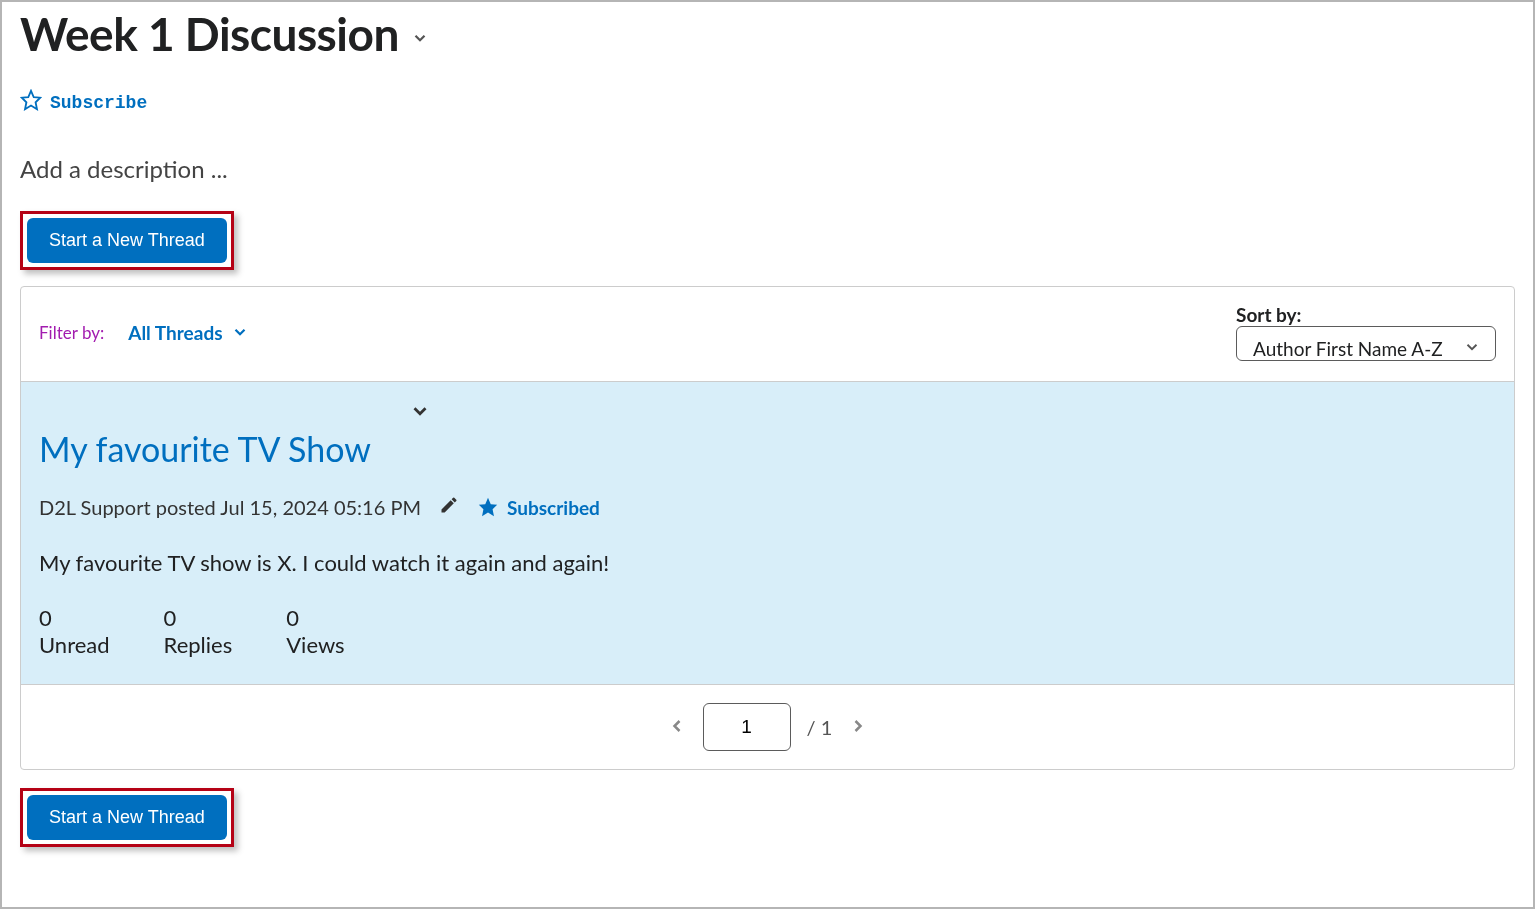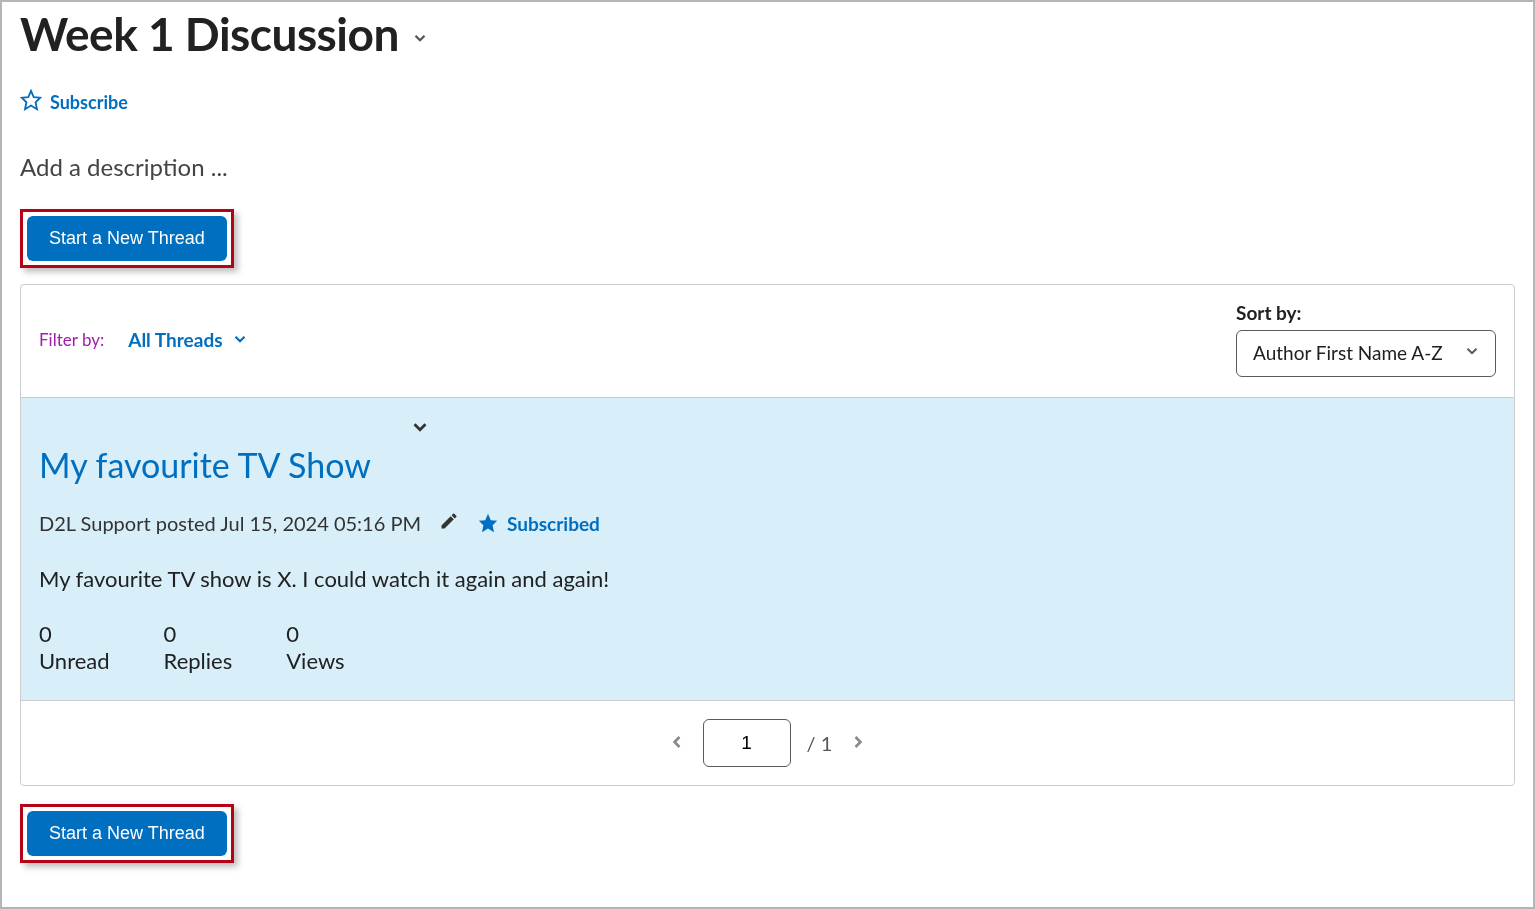--- a/index.html
+++ b/index.html
@@ -37,20 +37,21 @@
       cursor: pointer;
       position: relative;
       top: -4px;
     }
     .subscribe-row {
       display: flex;
       align-items: center;
       gap: 8px;
       margin-top: 28px;
       cursor: pointer;
+      font-family: Liberation Mono, monospace;
     }
     .star-icon svg {
       width: 22px;
       height: 22px;
     }
     .subscribe-link {
       color: #006fbf;
       font-weight: 700;
       font-size: 18px;
     }
@@ -102,30 +103,29 @@
       font-weight: 700;
       font-size: 19px;
       display: flex;
       align-items: center;
       gap: 8px;
       cursor: pointer;
     }
     .sort-right {
       display: flex;
       flex-direction: column;
-      gap: 6px;
     }
     .sort-label {
       font-weight: 700;
       font-size: 19px;
     }
     .sort-select {
       border: 1px solid #5b5b5b;
       border-radius: 6px;
-      padding: 10px 40px 12px 16px;
+      padding: 10px 40px 0 16px;
       font-size: 19px;
       display: flex;
       align-items: center;
       justify-content: space-between;
       min-width: 260px;
       cursor: pointer;
       background: #fff;
       position: relative;
     }
     .sort-select .chev {

